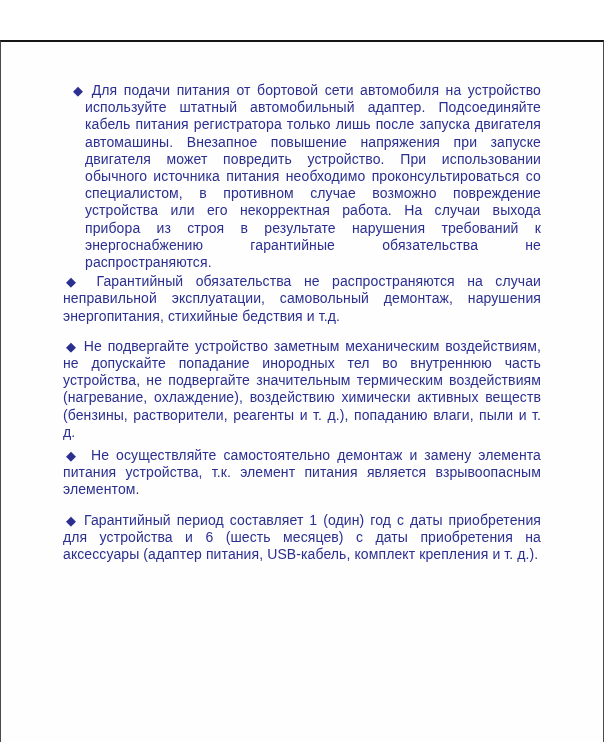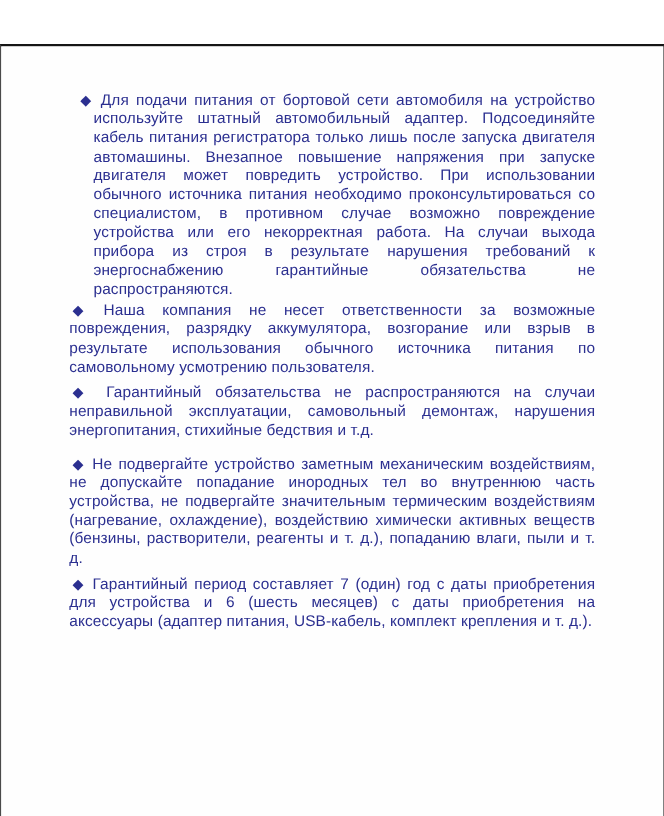--- a/index.html
+++ b/index.html
@@ -61,25 +61,25 @@
   }
 </style>
 </head>
 <body>
 
 <div class="page">
   <div class="content">
 
     <p class="para hang mb-line"><span class="bullet">◆</span><span>Для подачи питания от бортовой сети автомобиля на устройство используйте штатный автомобильный адаптер. Подсоединяйте кабель питания регистратора только лишь после запуска двигателя автомашины. Внезапное повышение напряжения при запуске двигателя может повредить устройство. При использовании обычного источника питания необходимо проконсультироваться со специалистом, в противном случае возможно повреждение устройства или его некорректная работа. На случаи выхода прибора из строя в результате нарушения требований к энергоснабжению гарантийные обязательства не распространяются.</span></p>
 
-    <p class="para flush mb-small"><span class="bullet">◆</span><span>Наша компания не несет ответственности за возможные повреждения, разрядку аккумулятора, возгорание или взрыв в результате использования обычного источника питания по самовольному усмотрению пользователя.</span></p>
 
     <p class="para flush mb-large"><span class="bullet wide">◆</span><span>Гарантийный обязательства не распространяются на случаи неправильной эксплуатации, самовольный демонтаж, нарушения энергопитания, стихийные бедствия и т.д.</span></p>
 
     <p class="para flush mb-small"><span class="bullet">◆</span><span>Не подвергайте устройство заметным механическим воздействиям, не допускайте попадание инородных тел во внутреннюю часть устройства, не подвергайте значительным термическим воздействиям (нагревание, охлаждение), воздействию химически активных веществ (бензины, растворители, реагенты и т. д.), попаданию влаги, пыли и т. д.</span></p>
 
+    <p class="para flush mb-large"><span class="bullet wide">◆</span><span>Не осуществляйте самостоятельно демонтаж и замену элемента питания устройства, т.к. элемент питания является взрывоопасным элементом.</span></p>
 
-    <p class="para flush"><span class="bullet">◆</span><span>Гарантийный период составляет 7 (один) год с даты приобретения для устройства и 6 (шесть месяцев) с даты приобретения на аксессуары (адаптер питания, USB-кабель, комплект крепления и т. д.).</span></p>
+    <p class="para flush"><span class="bullet">◆</span><span>Гарантийный период составляет 1 (один) год с даты приобретения для устройства и 6 (шесть месяцев) с даты приобретения на аксессуары (адаптер питания, USB-кабель, комплект крепления и т. д.).</span></p>
 
   </div>
 
   <div class="page-number">3</div>
 </div>
 
 </body></html>

